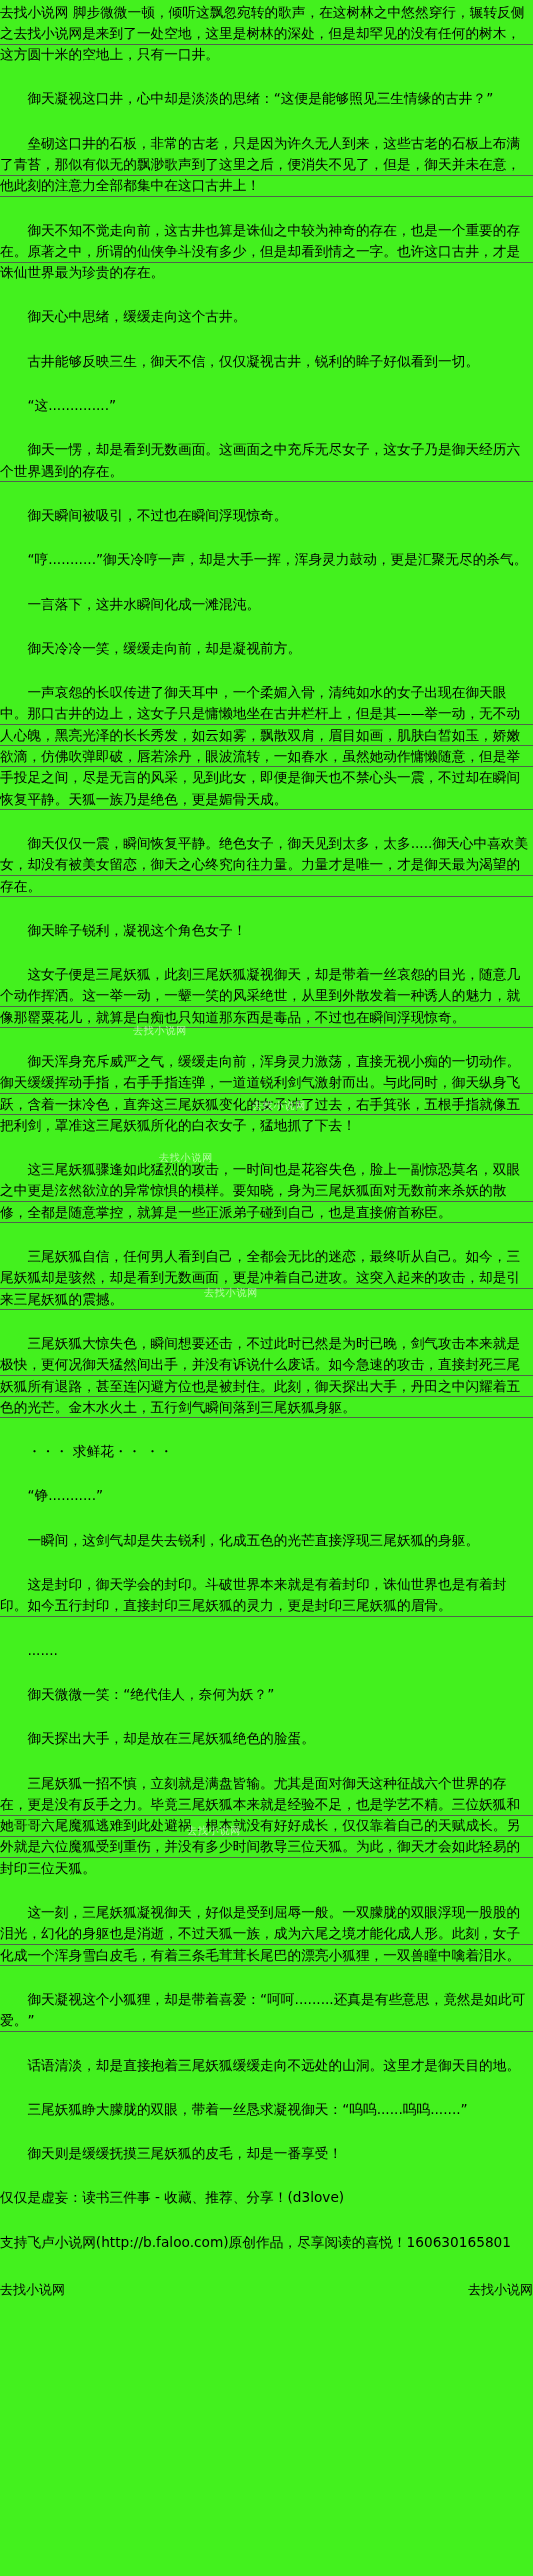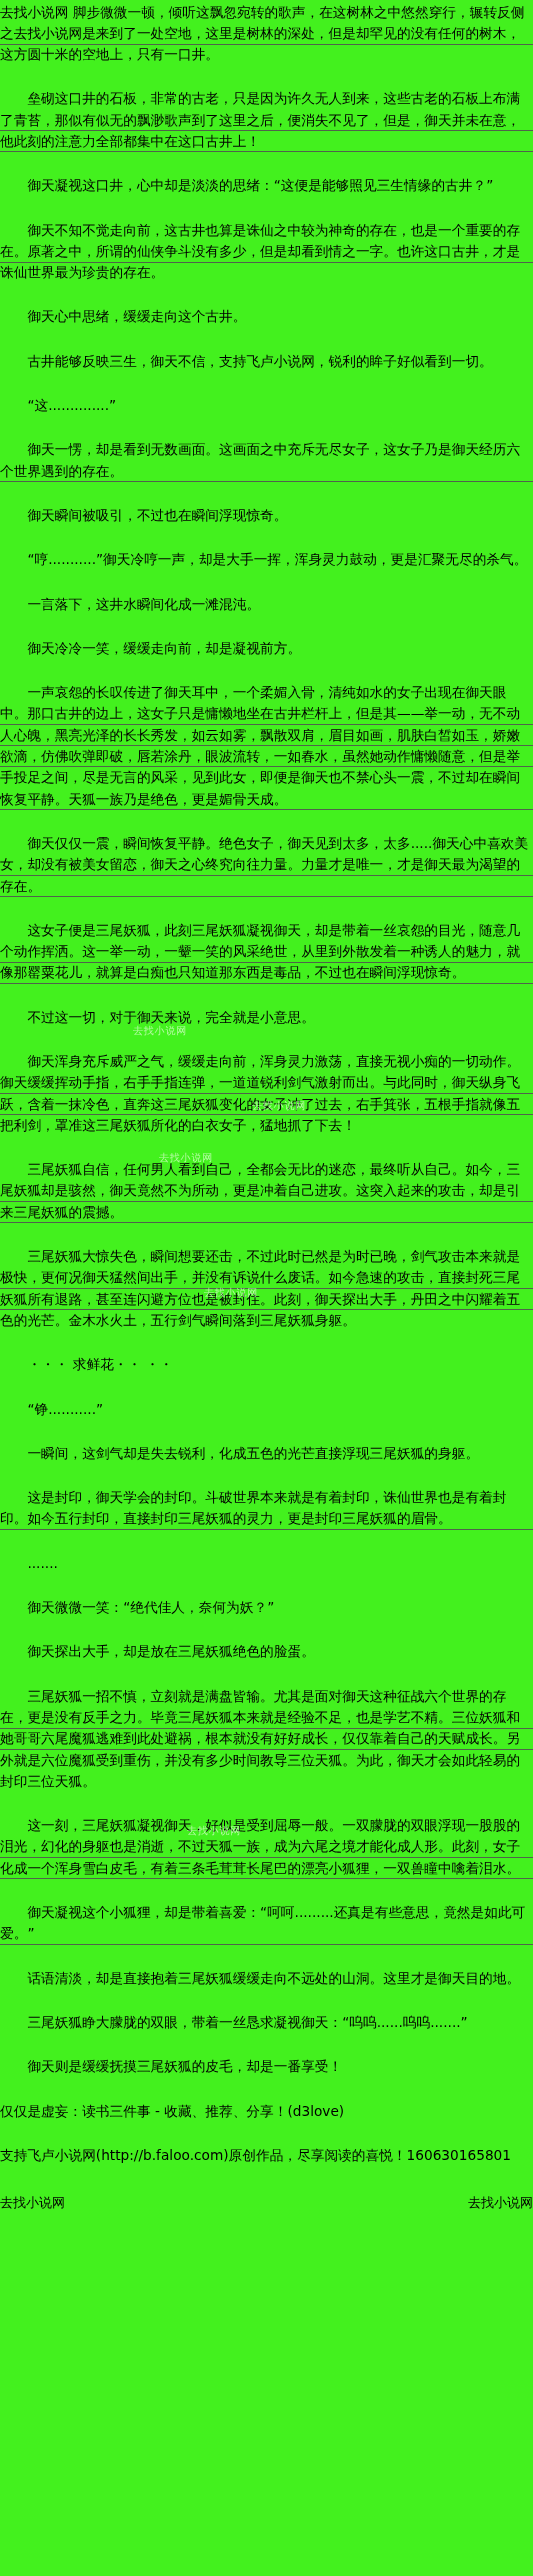--- a/index.html
+++ b/index.html
@@ -49,37 +49,38 @@
     pointer-events: none;
     white-space: nowrap;
   }
 </style>
 </head>
 <body>
 
 <div class="page">
   <div>
       <p class="para">去找小说网 脚步微微一顿，倾听这飘忽宛转的歌声，在这树林之中悠然穿行，辗转反侧之去找小说网是来到了一处空地，这里是树林的深处，但是却罕见的没有任何的树木，这方圆十米的空地上，只有一口井。</p>
+      <p class="para">　　御天凝视这口井，心中却是淡淡的思绪：“这便是能够照见三生情缘的古井？”</p>
       <p class="para">　　垒砌这口井的石板，非常的古老，只是因为许久无人到来，这些古老的石板上布满了青苔，那似有似无的飘渺歌声到了这里之后，便消失不见了，但是，御天并未在意，他此刻的注意力全部都集中在这口古井上！</p>
-      <p class="para">　　御天凝视这口井，心中却是淡淡的思绪：“这便是能够照见三生情缘的古井？”</p>
       <p class="para">　　御天不知不觉走向前，这古井也算是诛仙之中较为神奇的存在，也是一个重要的存在。原著之中，所谓的仙侠争斗没有多少，但是却看到情之一字。也许这口古井，才是诛仙世界最为珍贵的存在。</p>
       <p class="para">　　御天心中思绪，缓缓走向这个古井。</p>
-      <p class="para">　　古井能够反映三生，御天不信，支持飞卢小说网，锐利的眸子好似看到一切。</p>
+      <p class="para">　　古井能够反映三生，御天不信，仅仅凝视古井，锐利的眸子好似看到一切。</p>
       <p class="para">　　“这..............”</p>
       <p class="para">　　御天一愣，却是看到无数画面。这画面之中充斥无尽女子，这女子乃是御天经历六个世界遇到的存在。</p>
       <p class="para">　　御天瞬间被吸引，不过也在瞬间浮现惊奇。</p>
       <p class="para">　　“哼...........”御天冷哼一声，却是大手一挥，浑身灵力鼓动，更是汇聚无尽的杀气。</p>
       <p class="para">　　一言落下，这井水瞬间化成一滩混沌。</p>
       <p class="para">　　御天冷冷一笑，缓缓走向前，却是凝视前方。</p>
       <p class="para">　　一声哀怨的长叹传进了御天耳中，一个柔媚入骨，清纯如水的女子出现在御天眼中。那口古井的边上，这女子只是慵懒地坐在古井栏杆上，但是其——举一动，无不动人心魄，黑亮光泽的长长秀发，如云如雾，飘散双肩，眉目如画，肌肤白皙如玉，娇嫩欲滴，仿佛吹弹即破，唇若涂丹，眼波流转，一如春水，虽然她动作慵懒随意，但是举手投足之间，尽是无言的风采，见到此女，即便是御天也不禁心头一震，不过却在瞬间恢复平静。天狐一族乃是绝色，更是媚骨天成。</p>
       <p class="para">　　御天仅仅一震，瞬间恢复平静。绝色女子，御天见到太多，太多.....御天心中喜欢美女，却没有被美女留恋，御天之心终究向往力量。力量才是唯一，才是御天最为渴望的存在。</p>
+      <p class="para">　　御天眸子锐利，凝视这个角色女子！</p>
       <p class="para">　　这女子便是三尾妖狐，此刻三尾妖狐凝视御天，却是带着一丝哀怨的目光，随意几个动作挥洒。这一举一动，一颦一笑的风采绝世，从里到外散发着一种诱人的魅力，就像那罂粟花儿，就算是白痴也只知道那东西是毒品，不过也在瞬间浮现惊奇。</p>
-      <p class="para">　　不过这一切，对于御天来说，完全就是小意思。</p>
       <p class="para">　　御天浑身充斥威严之气，缓缓走向前，浑身灵力激荡，直接无视小痴的一切动作。御天缓缓挥动手指，右手手指连弹，一道道锐利剑气激射而出。与此同时，御天纵身飞跃，含着一抹冷色，直奔这三尾妖狐变化的女子冲了过去，右手箕张，五根手指就像五把利剑，罩准这三尾妖狐所化的白衣女子，猛地抓了下去！</p>
-      <p class="para">　　三尾妖狐自信，任何男人看到自己，全都会无比的迷恋，最终听从自己。如今，三尾妖狐却是骇然，御天竟然不为所动，更是冲着自己进攻。这突入起来的攻击，却是引来三尾妖狐的震撼。</p>
+      <p class="para">　　这三尾妖狐骤逢如此猛烈的攻击，一时间也是花容失色，脸上一副惊恐莫名，双眼之中更是泫然欲泣的异常惊惧的模样。要知晓，身为三尾妖狐面对无数前来杀妖的散修，全都是随意掌控，就算是一些正派弟子碰到自己，也是直接俯首称臣。</p>
+      <p class="para">　　三尾妖狐自信，任何男人看到自己，全都会无比的迷恋，最终听从自己。如今，三尾妖狐却是骇然，却是看到无数画面，更是冲着自己进攻。这突入起来的攻击，却是引来三尾妖狐的震撼。</p>
       <p class="para">　　三尾妖狐大惊失色，瞬间想要还击，不过此时已然是为时已晚，剑气攻击本来就是极快，更何况御天猛然间出手，并没有诉说什么废话。如今急速的攻击，直接封死三尾妖狐所有退路，甚至连闪避方位也是被封住。此刻，御天探出大手，丹田之中闪耀着五色的光芒。金木水火土，五行剑气瞬间落到三尾妖狐身躯。</p>
       <p class="para">　　・・・ 求鲜花・・ ・・</p>
       <p class="para">　　“铮...........”</p>
       <p class="para">　　一瞬间，这剑气却是失去锐利，化成五色的光芒直接浮现三尾妖狐的身躯。</p>
       <p class="para">　　这是封印，御天学会的封印。斗破世界本来就是有着封印，诛仙世界也是有着封印。如今五行封印，直接封印三尾妖狐的灵力，更是封印三尾妖狐的眉骨。</p>
       <p class="para">　　.......</p>
       <p class="para">　　御天微微一笑：“绝代佳人，奈何为妖？”</p>
       <p class="para">　　御天探出大手，却是放在三尾妖狐绝色的脸蛋。</p>
       <p class="para">　　三尾妖狐一招不慎，立刻就是满盘皆输。尤其是面对御天这种征战六个世界的存在，更是没有反手之力。毕竟三尾妖狐本来就是经验不足，也是学艺不精。三位妖狐和她哥哥六尾魔狐逃难到此处避祸，根本就没有好好成长，仅仅靠着自己的天赋成长。另外就是六位魔狐受到重伤，并没有多少时间教导三位天狐。为此，御天才会如此轻易的封印三位天狐。</p>
       <p class="para">　　这一刻，三尾妖狐凝视御天，好似是受到屈辱一般。一双朦胧的双眼浮现一股股的泪光，幻化的身躯也是消逝，不过天狐一族，成为六尾之境才能化成人形。此刻，女子化成一个浑身雪白皮毛，有着三条毛茸茸长尾巴的漂亮小狐狸，一双兽瞳中噙着泪水。</p>

